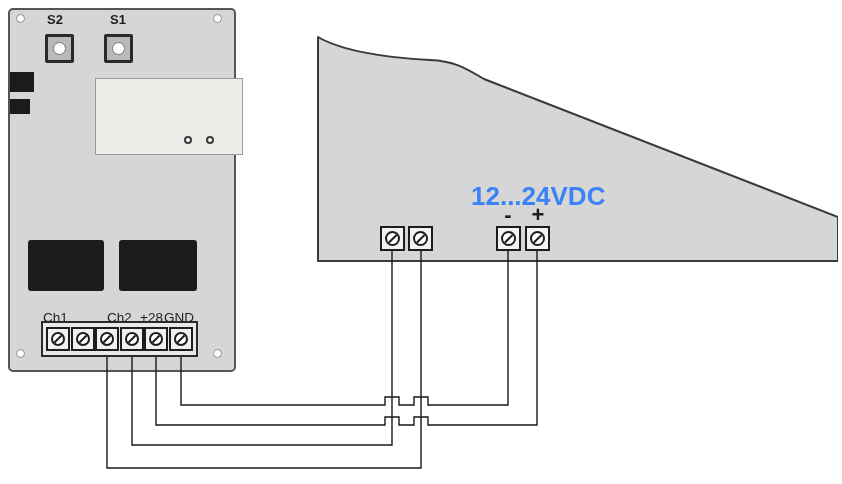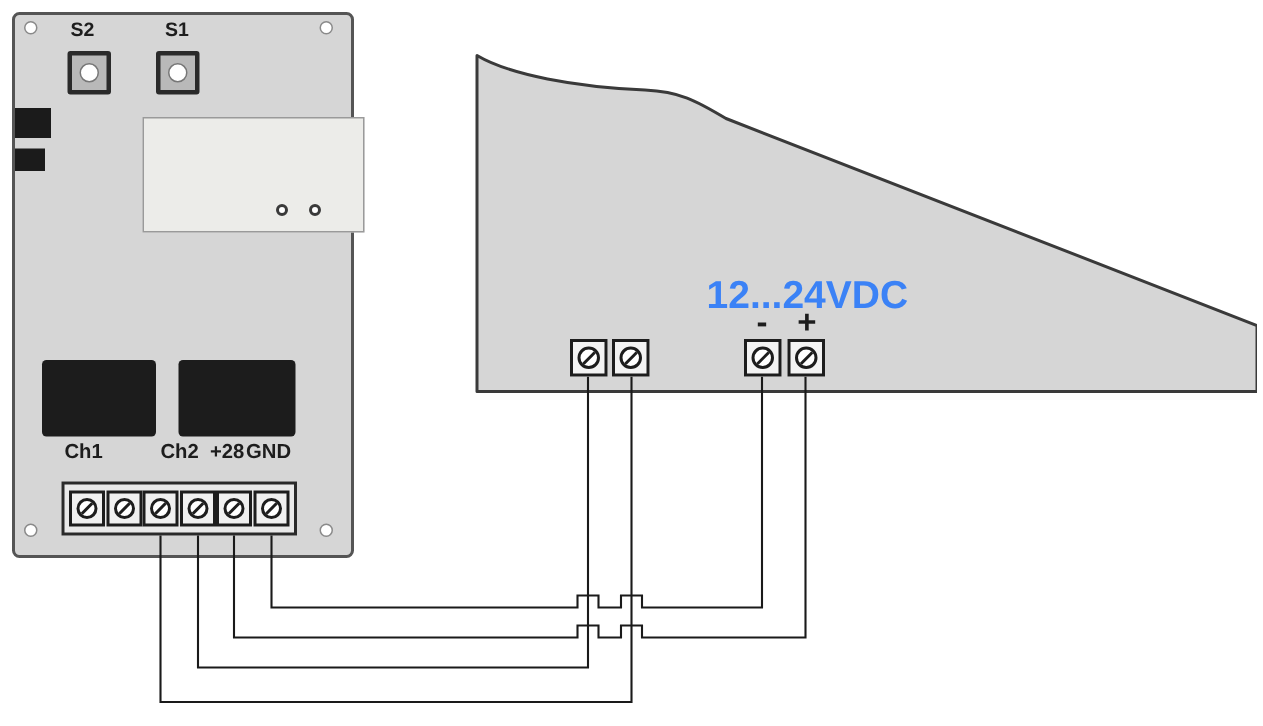--- a/index.html
+++ b/index.html
@@ -24,21 +24,21 @@
     display:flex;align-items:center;justify-content:center;
   }
   .pushbtn .cap{width:13px;height:13px;border-radius:50%;background:#fff;border:1px solid #777;box-sizing:border-box;}
   .chip{position:absolute;background:#1b1b1b;}
   .module{
     position:absolute;left:85px;top:68px;width:148px;height:77px;
     background:#ecece9;border:1px solid #9a9a9a;box-sizing:border-box;
   }
   .dot{position:absolute;width:8px;height:8px;border-radius:50%;background:#fff;border:2px solid #3a3a3a;box-sizing:border-box;}
   .relay{position:absolute;background:var(--block-fill,#1c1c1c);border-radius:3px;}
-  .tlab{position:absolute;top:283px;font-size:13.5px;font-weight:bold;letter-spacing:0;}
+  .tlab{position:absolute;top:300px;font-size:13.5px;font-weight:normal;letter-spacing:0;}
   .tblock{
     position:absolute;left:31px;top:311px;width:157px;height:36px;box-sizing:border-box;
     border:2px solid #2a2a2a;background:#e9e9e9;
     display:flex;justify-content:space-between;align-items:center;padding:0 3px;
   }
   .lterm{
     width:24px;height:24px;box-sizing:border-box;border:2px solid #1d1d1d;background:#f0f0f0;
     display:flex;align-items:center;justify-content:center;
   }
   .screw{position:relative;width:15px;height:15px;border:2px solid #1d1d1d;border-radius:50%;background:#fff;box-sizing:border-box;overflow:hidden;}

